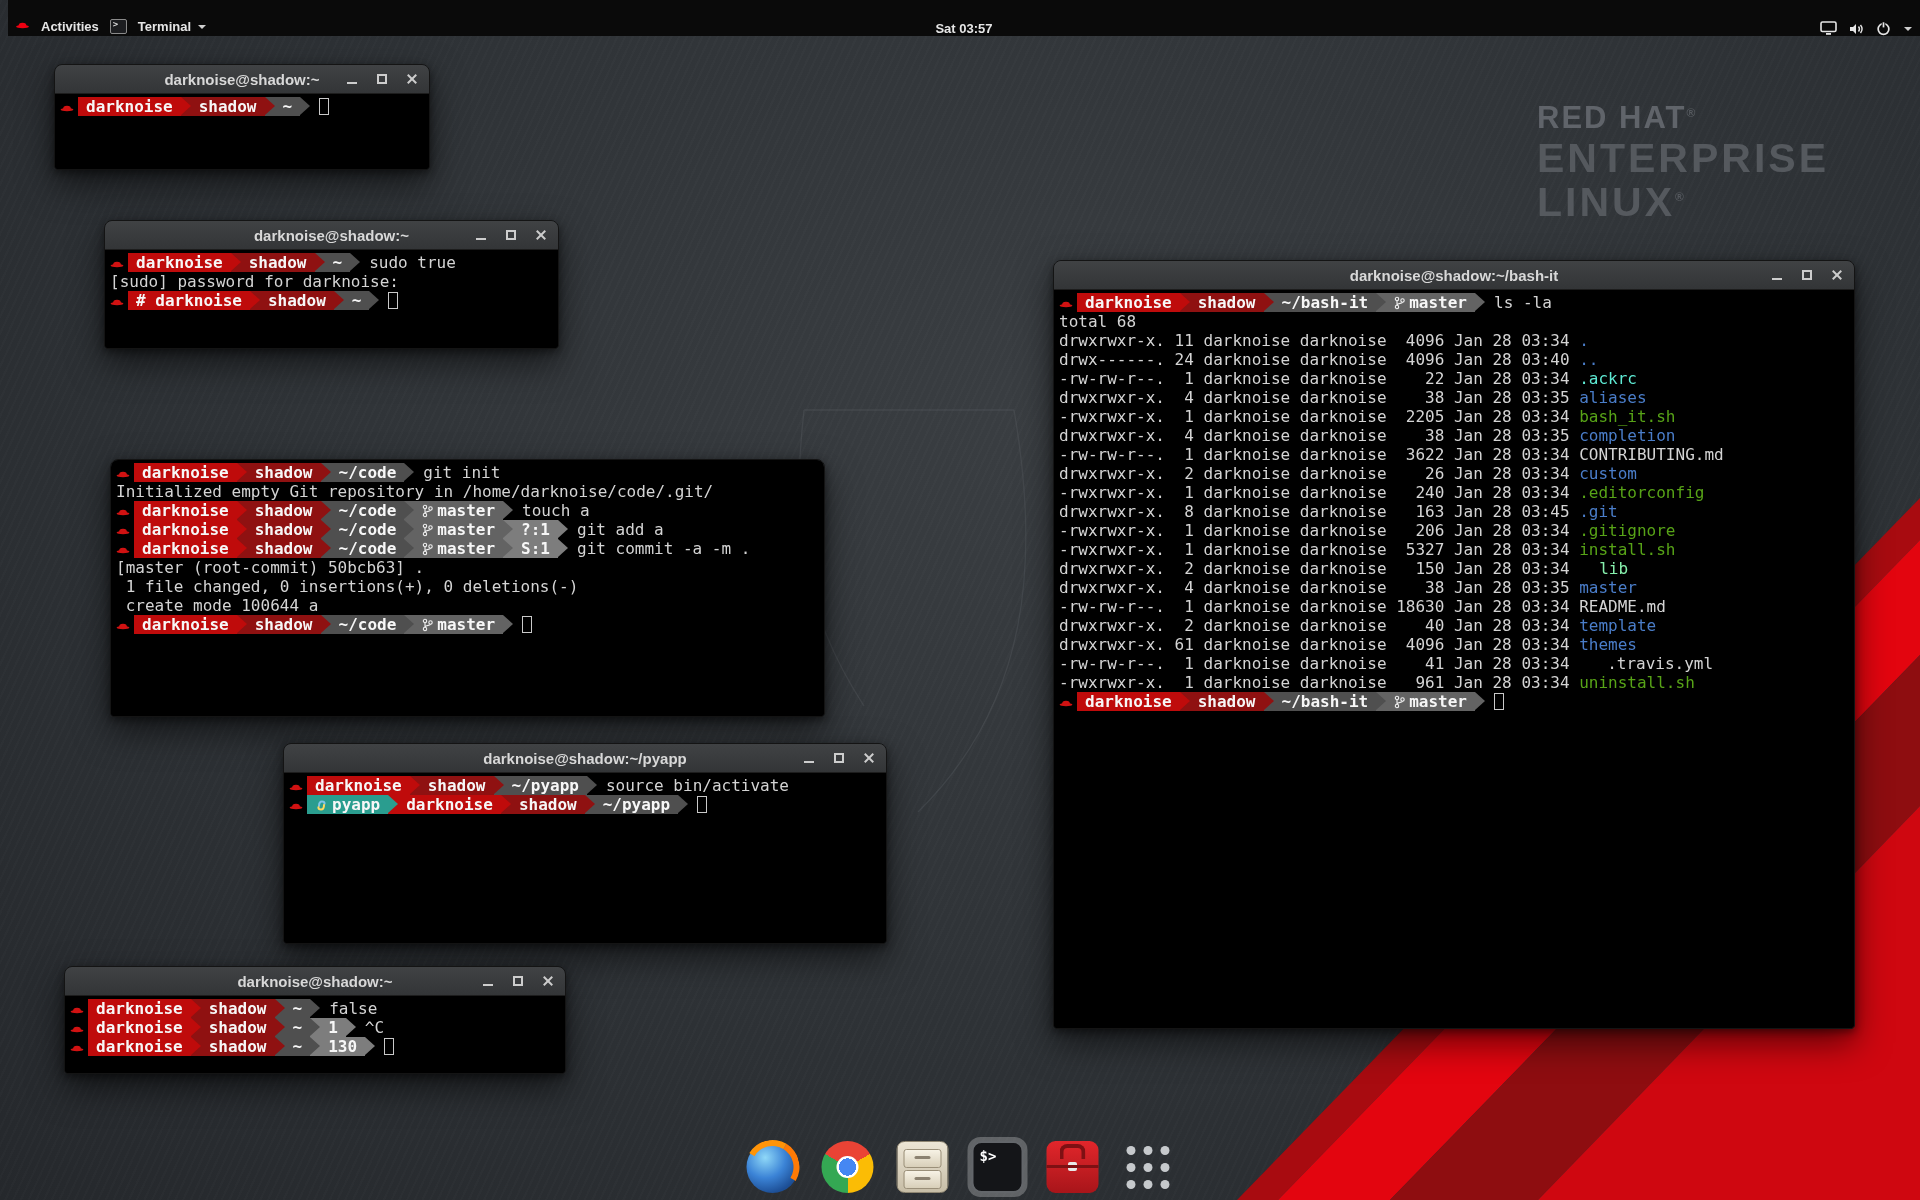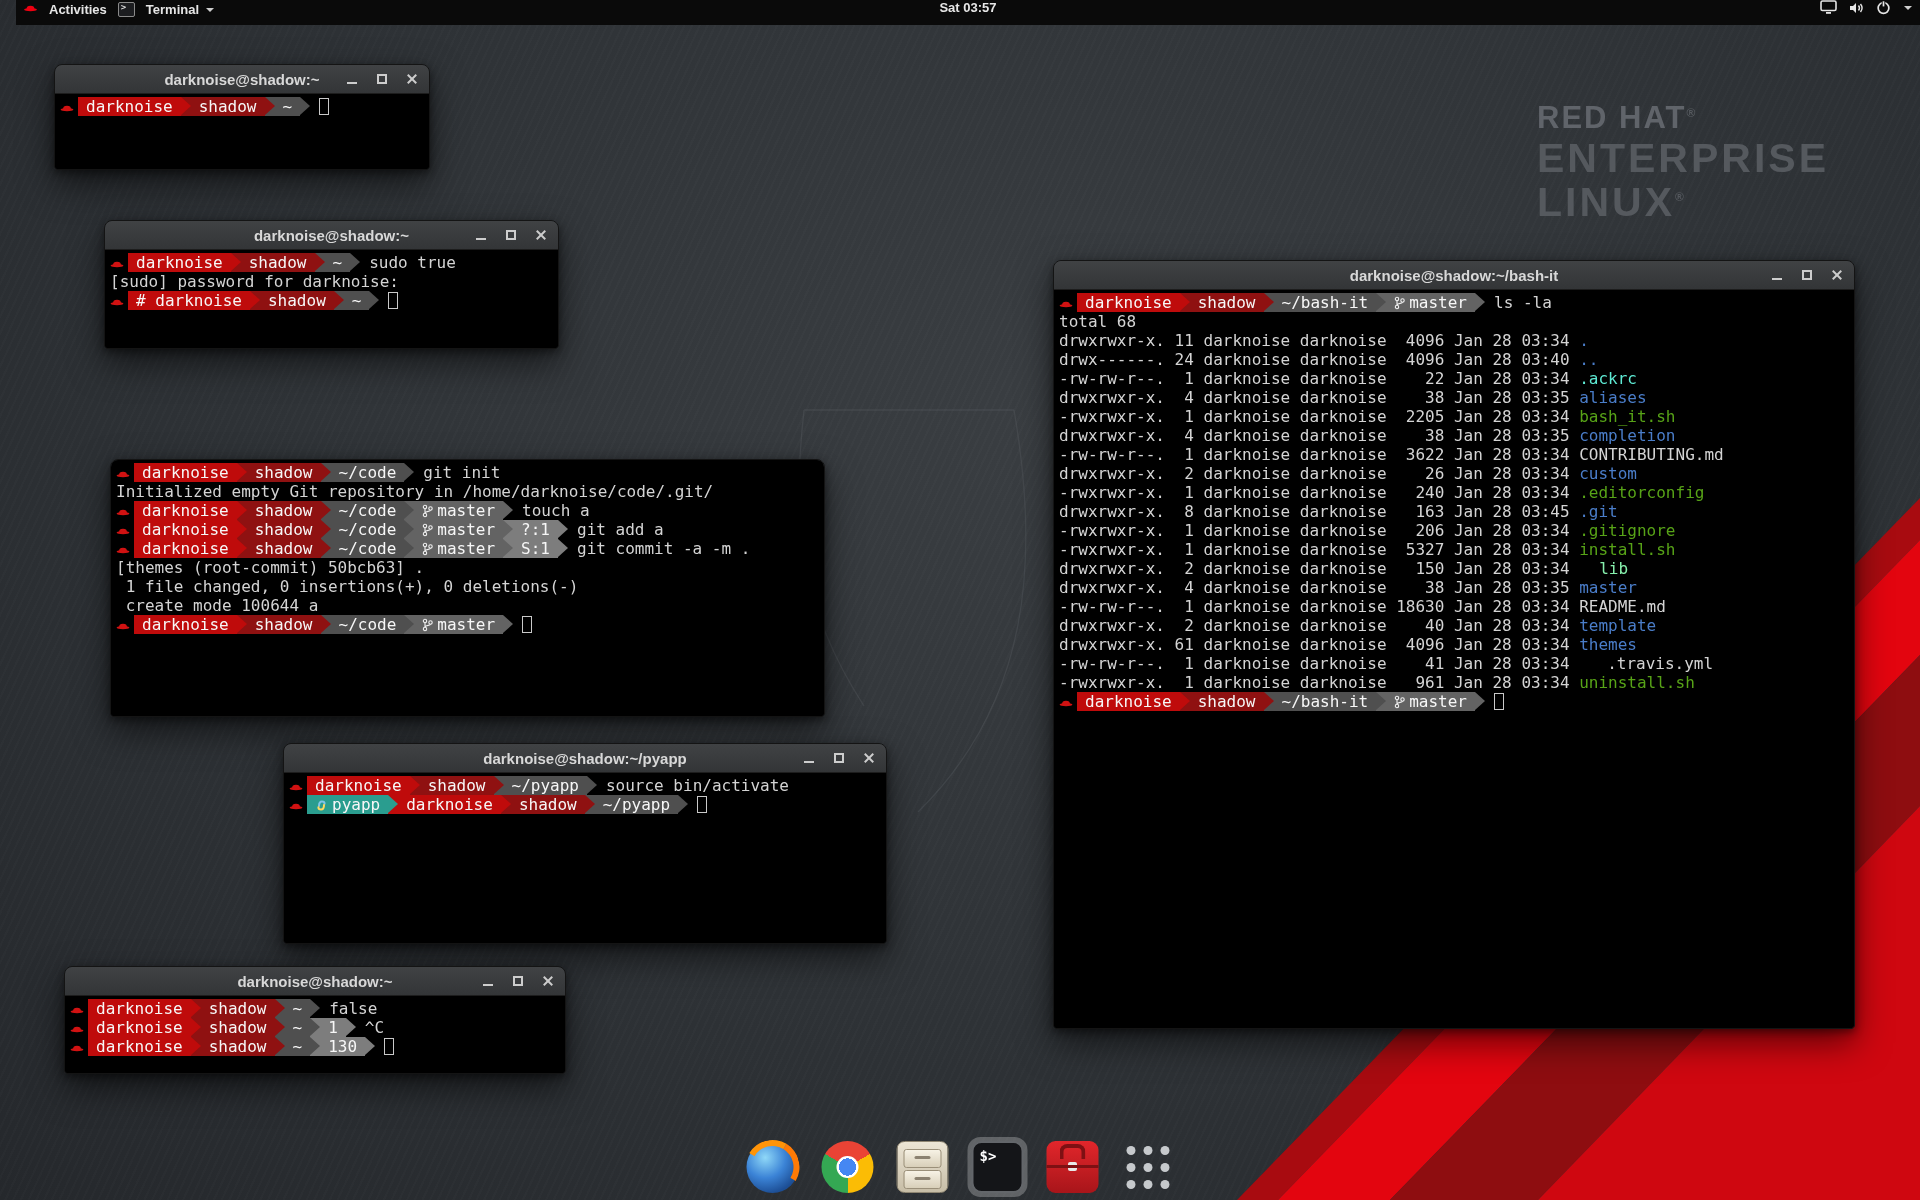--- a/index.html
+++ b/index.html
@@ -4,22 +4,22 @@
 <style>
   html,body{margin:0;padding:0;width:1920px;height:1200px;overflow:hidden;
     font-family:"Liberation Sans",sans-serif;background:#2e3236;}
   .desktop{position:fixed;inset:0;width:1920px;height:1200px;
     background:
       repeating-linear-gradient(115deg, rgba(255,255,255,.015) 0 2px, rgba(0,0,0,0) 2px 7px),
       radial-gradient(ellipse at 55% 35%, #3a3e42 0%, #2e3236 55%, #25282c 100%);}
   .wp{position:absolute;left:0;top:0;z-index:0}
 
   
-  .topbar{position:absolute;top:0;left:16px;right:0;height:25px;background:#0a0a0a;
-    display:flex;align-items:flex-start;z-index:100;color:#e6e6e6;font-size:13px;font-weight:bold}
+  .topbar{position:absolute;top:0;left:8px;right:0;height:36px;background:#0a0a0a;
+    display:flex;align-items:flex-end;z-index:100;color:#e6e6e6;font-size:13px;font-weight:bold}
   .tb-left{display:flex;align-items:center;gap:7px;padding-left:7px}
   .tb-item{background:none;border:none;color:#e6e6e6;font:bold 13px "Liberation Sans",sans-serif;
     padding:2px 4px;cursor:default;display:flex;align-items:center;gap:5px}
   .tb-center{position:absolute;left:50%;transform:translateX(-50%)}
   .tb-right{position:absolute;right:8px;display:flex;align-items:center;gap:11px}
   .caret{width:0;height:0;border-left:4px solid transparent;border-right:4px solid transparent;
     border-top:4px solid #cfcfcf;display:inline-block;margin-left:2px}
   .miniterm{display:inline-block;width:15px;height:13px;background:#1c1d20;border:1px solid #8a8a8a;
     border-radius:2px;position:relative}
   .miniterm::before{content:">";position:absolute;left:2px;top:-1px;font:bold 9px "DejaVu Sans Mono",monospace;color:#ddd}
@@ -43,21 +43,21 @@
   .gmax{display:inline-block;width:10px;height:10px;border:2px solid currentColor;box-sizing:border-box}
   .gclose{position:relative;width:12px;height:12px;display:inline-block}
   .gclose::before,.gclose::after{content:"";position:absolute;left:5px;top:0;width:2px;height:12px;background:currentColor}
   .gclose::before{transform:rotate(45deg)}
   .gclose::after{transform:rotate(-45deg)}
   .termbody{flex:1;background:#000;padding:3px 0 0 5px;font-family:"DejaVu Sans Mono",monospace;font-size:16px}
 
   
   .tline{white-space:pre;height:19px;line-height:19px;color:#d4d4d4}
   .hat{display:inline-block;width:17px;height:19px;vertical-align:top;padding-top:3px;box-sizing:border-box;margin-right:1px}
-  .seg{display:inline-block;height:19px;line-height:19px;padding:0 8px;color:#f7f7f7;font-weight:normal;vertical-align:top}
+  .seg{display:inline-block;height:19px;line-height:19px;padding:0 8px;color:#f7f7f7;font-weight:bold;vertical-align:top}
   .seg .seg-icon svg{vertical-align:-2px;margin-right:4px}
   .arrow{display:inline-block;width:10px;height:19px;vertical-align:top;position:relative}
   .arrow::before{content:"";position:absolute;left:0;top:0;width:0;height:0;
     border-top:9.5px solid transparent;border-bottom:9.5px solid transparent;border-left:10px solid currentColor}
   .cmd{margin-left:9px}
   .cursor{display:inline-block;width:8px;height:15px;border:1px solid #c9c9c9;margin-left:9px;vertical-align:middle;margin-bottom:2px}
 
   
   .dock{position:absolute;left:50%;bottom:3px;transform:translateX(-50%);display:flex;gap:15px;align-items:center;z-index:50}
   .dock-item{display:block;padding:4px;border-radius:13px}
@@ -235,21 +235,21 @@
               <path d="M3 8.2a4 3.4 0 0 1 8 0z" fill="#d11212"></path>
               <ellipse cx="7" cy="8.6" rx="6.4" ry="1.7" fill="#d11212"></ellipse>
             </svg></span><span class="seg" style="background: rgb(191, 11, 11);">darknoise</span><span class="arrow" style="color: rgb(191, 11, 11); background: rgb(143, 17, 17);"></span><span class="seg" style="background: rgb(143, 17, 17);">shadow</span><span class="arrow" style="color: rgb(143, 17, 17); background: rgb(79, 79, 79);"></span><span class="seg" style="background: rgb(79, 79, 79);">~/code</span><span class="arrow" style="color: rgb(79, 79, 79); background: rgb(99, 99, 99);"></span><span class="seg" style="background: rgb(99, 99, 99);"><span class="seg-icon"><svg width="11" height="14" viewBox="0 0 11 14">
                 <g fill="none" stroke="#f0f0f0" stroke-width="1.1">
                   <circle cx="3" cy="3" r="1.7"></circle>
                   <circle cx="3" cy="11" r="1.7"></circle>
                   <circle cx="8.5" cy="4.5" r="1.7"></circle>
                   <path d="M3 4.7v4.6M3 9.3c0-2.6 5.5-1.4 5.5-3.1"></path>
                 </g>
               </svg></span>master</span><span class="arrow" style="color: rgb(99, 99, 99); background: rgb(125, 125, 125);"></span><span class="seg" style="background: rgb(125, 125, 125);">S:1</span><span class="arrow" style="color: rgb(125, 125, 125); background: transparent;"></span><span class="cmd">git commit -a -m .</span></div>
-        <div class="tline"><span>[themes (root-commit) 50bcb63] .</span></div>
+        <div class="tline"><span>[master (root-commit) 50bcb63] .</span></div>
         <div class="tline"><span> 1 file changed, 0 insertions(+), 0 deletions(-)</span></div>
         <div class="tline"><span> create mode 100644 a</span></div>
         <div class="tline"><span class="hat"><svg width="14" height="14" viewBox="0 0 14 14">
               <path d="M3 8.2a4 3.4 0 0 1 8 0z" fill="#d11212"></path>
               <ellipse cx="7" cy="8.6" rx="6.4" ry="1.7" fill="#d11212"></ellipse>
             </svg></span><span class="seg" style="background: rgb(191, 11, 11);">darknoise</span><span class="arrow" style="color: rgb(191, 11, 11); background: rgb(143, 17, 17);"></span><span class="seg" style="background: rgb(143, 17, 17);">shadow</span><span class="arrow" style="color: rgb(143, 17, 17); background: rgb(79, 79, 79);"></span><span class="seg" style="background: rgb(79, 79, 79);">~/code</span><span class="arrow" style="color: rgb(79, 79, 79); background: rgb(99, 99, 99);"></span><span class="seg" style="background: rgb(99, 99, 99);"><span class="seg-icon"><svg width="11" height="14" viewBox="0 0 11 14">
                 <g fill="none" stroke="#f0f0f0" stroke-width="1.1">
                   <circle cx="3" cy="3" r="1.7"></circle>
                   <circle cx="3" cy="11" r="1.7"></circle>
                   <circle cx="8.5" cy="4.5" r="1.7"></circle>

